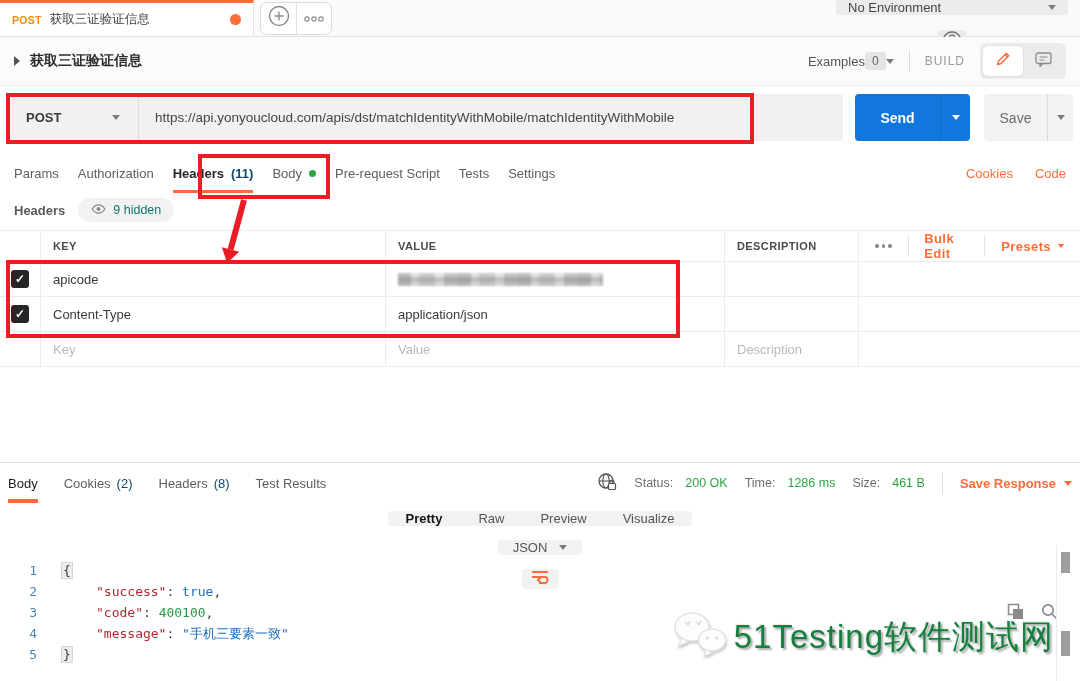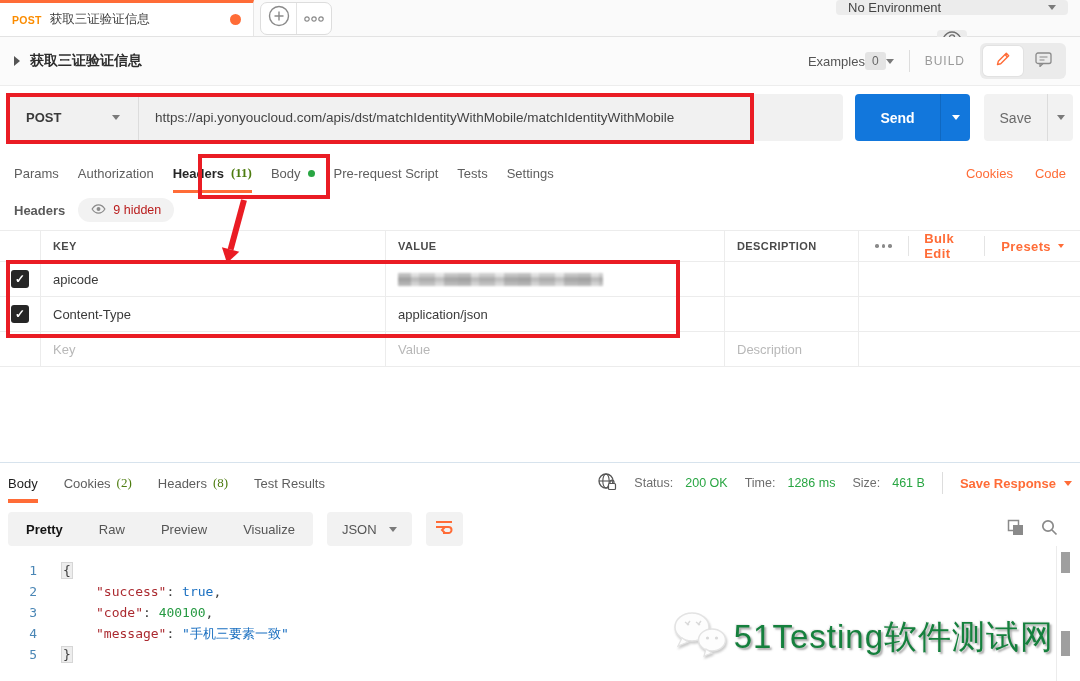--- a/index.html
+++ b/index.html
@@ -62,29 +62,29 @@
   .save-btn { margin-left:14px; width:89px; height:47px; background:#f2f2f2; border-radius:4px;
               display:flex; color:#6b6b6b; }
   .save-label { flex:1; display:flex; align-items:center; justify-content:center; font-size:14px; }
   .save-caret { width:26px; display:flex; align-items:center; justify-content:center; border-left:1px solid #dcdcdc; }
 
   
   .req-tabs { position:absolute; top:153px; left:14px; right:14px; height:40px; display:flex;
               align-items:center; gap:19px; font-size:13px; color:#5e5e5e; }
   .rtab { display:flex; align-items:center; gap:7px; height:100%; }
   .rtab.active { color:#262626; font-weight:600; box-shadow:inset 0 -3px 0 #ff6c37; }
-  .count-green { color:#4d7c0f;font-family:Liberation Serif, serif; }
+  .count-green { color:#0c4a6e; }
   .dot-green { width:7px; height:7px; border-radius:50%; background:#29a643; }
   .req-links { margin-left:auto; display:flex; gap:22px; color:#ff6c37; font-size:13px; }
 
   
   .headers-sub { position:absolute; top:195px; left:14px; height:30px; display:flex; align-items:center; gap:13px; }
   .hdr-label { font-size:13px; font-weight:600; color:#5a5a5a; }
   .pill { background:#f2f2f2; border-radius:999px; padding:5px 13px; display:flex; align-items:center;
-          gap:7px; font-size:12.5px; color:#b91c1c; }
+          gap:7px; font-size:12.5px; color:#0f766e; }
 
   
   .kv-table { position:absolute; top:230px; left:0; right:0; }
   .kv-row { display:grid; grid-template-columns:40px 345px 339px 134px 1fr; align-items:center; }
   .kv-head { height:32px; border-top:1px solid #ececec; border-bottom:1px solid #ececec;
              font-size:11px; font-weight:700; color:#4a4a4a; letter-spacing:.4px; }
   .kv-data { height:35px; border-bottom:1px solid #ececec; font-size:13px; color:#3a3a3a; }
   .cell { height:100%; display:flex; align-items:center; padding:0 12px; }
   .bl { border-left:1px solid #ececec; }
   .cb-cell { justify-content:center; padding:0; }
@@ -107,21 +107,21 @@
   .resp-tabs { position:absolute; top:463px; left:8px; right:8px; height:40px; display:flex;
                align-items:center; gap:26px; font-size:13px; color:#5e5e5e; }
   .resp-tab { height:100%; display:flex; align-items:center; gap:6px; }
   .resp-tab.active { color:#1c1c1c; box-shadow:inset 0 -4px 0 #ff6c37; }
   .resp-meta { margin-left:auto; display:flex; align-items:center; gap:17px; font-size:12.5px; }
   .meta-pair { color:#6d6d6d; }
   .meta-pair b { color:#29a643; font-weight:400; margin-left:12px; }
   .save-resp { color:#ff6c37; font-weight:700; font-size:13px; display:flex; align-items:center; gap:8px; }
 
   .resp-toolbar { position:absolute; top:511px; left:8px; right:8px; height:36px; display:flex;
-                  align-items:center; gap:14px; }
+                  align-items:center; gap:14px;flex-direction:column; }
   .seg-group { background:#f2f2f2; border-radius:4px; height:34px; display:flex; align-items:center; }
   .seg { padding:0 18px; font-size:13px; color:#555; height:100%; display:flex; align-items:center; }
   .seg.active { color:#141414; font-weight:700; }
   .fmt-select { background:#f2f2f2; border-radius:4px; height:34px; display:flex; align-items:center;
                 gap:12px; padding:0 15px; color:#555; font-size:13px; }
   .wrap-btn { width:37px; height:34px; background:#f2f2f2; border-radius:4px; display:flex;
               align-items:center; justify-content:center; }
   .tool-right { margin-left:auto; display:flex; align-items:center; gap:17px; padding-right:14px; }
 
   

